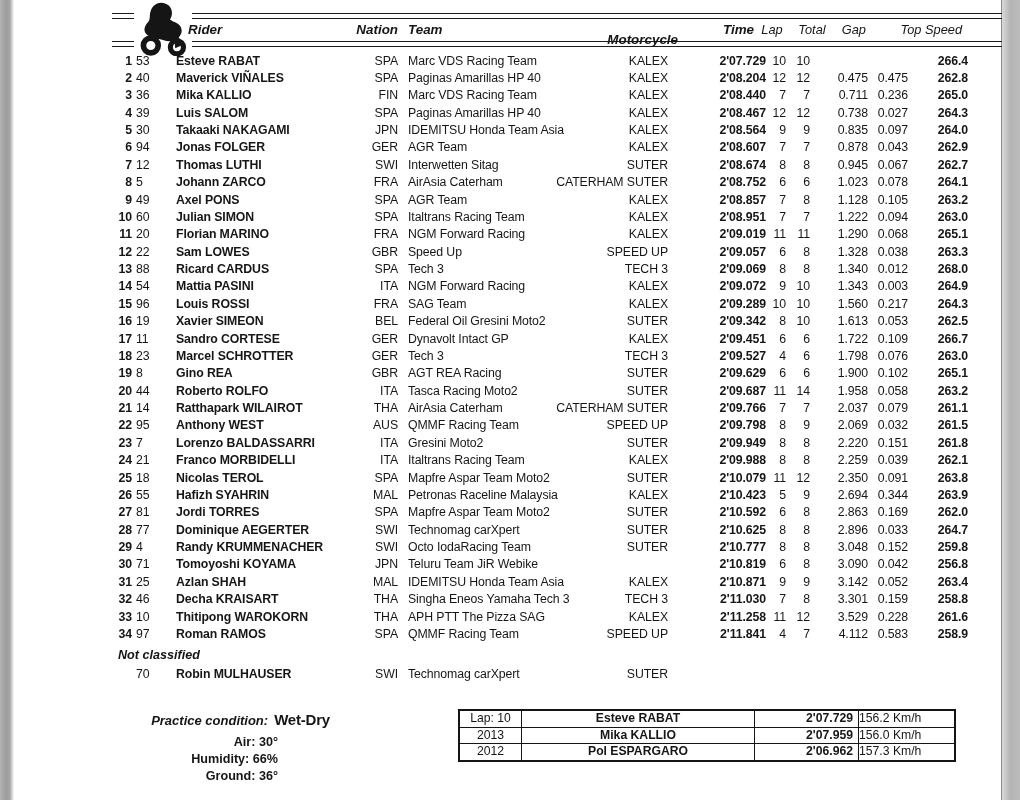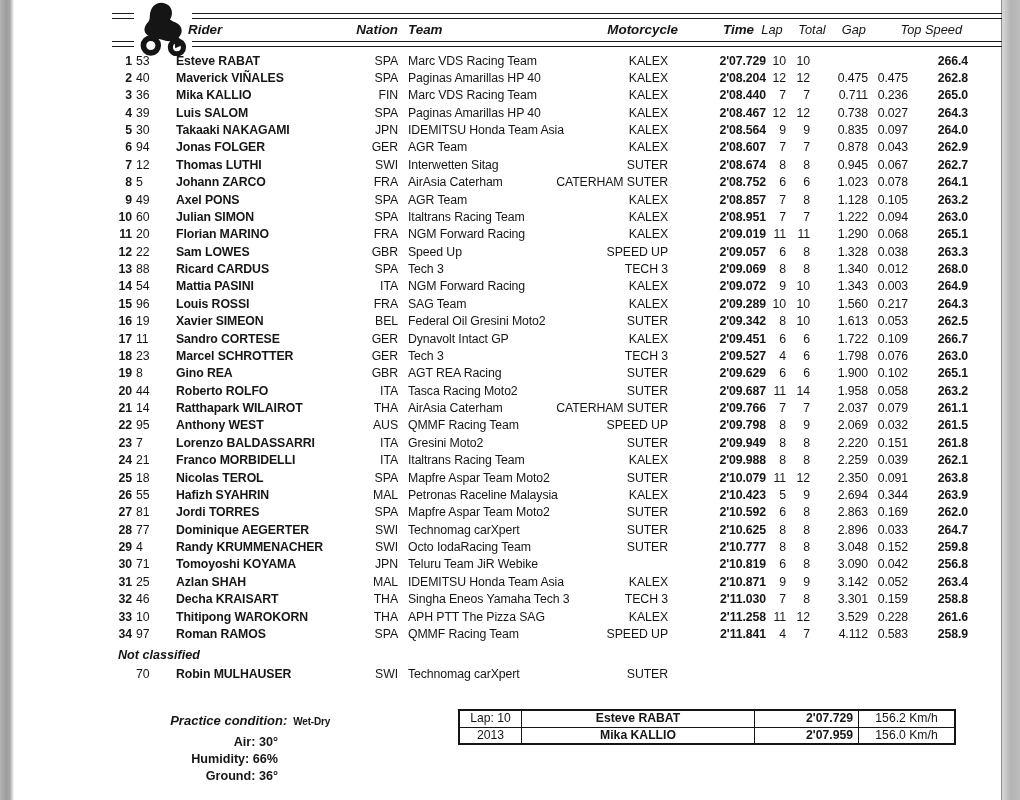--- a/index.html
+++ b/index.html
@@ -18,21 +18,21 @@
   #rule-mid{top:41px;}
 
   #header-icon{position:absolute;left:134px;top:1px;width:58px;height:56px;background:#ffffff;display:flex;align-items:center;justify-content:center;}
 
   .hcell{position:absolute;top:19px;height:22px;line-height:22px;white-space:nowrap;}
   .hi{font-style:italic;font-weight:700;font-size:13.4px;}
   .hl{font-style:italic;font-weight:400;font-size:12.8px;}
   .h-rider{left:188px;}
   .h-nation{left:340px;width:58px;text-align:right;}
   .h-team{left:408px;}
-  .h-moto{left:480px;width:198px;text-align:right;}
+  .h-moto{left:480px;width:198px;text-align:right;margin-top:10px;}
   .h-time{left:690px;width:64px;text-align:right;}
   .h-lap{left:756px;width:32px;text-align:center;}
   .h-total{left:790px;width:44px;text-align:center;}
   .h-gap{left:822px;width:44px;text-align:right;}
   .h-speed{left:886px;width:76px;text-align:right;}
 
   #rows{position:absolute;top:52.5px;left:0;width:1020px;}
   #nc-rows{position:absolute;top:666px;left:0;width:812px;}
   .row{position:relative;height:17.38px;line-height:17.38px;font-size:12.3px;letter-spacing:-0.1px;}
   .cell{position:absolute;top:0;white-space:nowrap;}
@@ -47,38 +47,38 @@
   .tot{left:784px;width:26px;text-align:right;}
   .gap1{left:816px;width:52px;text-align:right;}
   .gap2{left:856px;width:52px;text-align:right;}
   .spd{left:910px;width:58px;text-align:right;font-weight:700;}
 
   #not-classified{position:absolute;left:118px;top:648px;font-weight:700;font-style:italic;font-size:12.6px;}
 
   .cond-line{position:absolute;left:0;text-align:right;white-space:nowrap;}
   #cond-1{top:709px;width:330px;height:22px;line-height:22px;}
   #cond-1 .cond-label{font-style:italic;font-weight:700;font-size:13px;}
-  #cond-1 .cond-value{font-weight:700;font-size:10px;margin-left:6px;letter-spacing:-0.2px;}
+  #cond-1 .cond-value{font-weight:700;font-size:15px;margin-left:6px;letter-spacing:-0.2px;}
   .cond-small{font-weight:700;font-size:12.6px;height:16px;line-height:16px;width:278px;}
   #cond-2{top:734px;}
   #cond-3{top:751px;}
   #cond-4{top:768px;}
 
   #rec-labels{position:absolute;left:246px;top:711px;width:208px;text-align:right;}
   .rec-label{height:15.7px;line-height:15.7px;font-style:italic;font-weight:700;font-size:12.2px;white-space:nowrap;}
 
   #rec-table{position:absolute;left:458px;top:709px;border:2px solid #151515;background:#fff;}
   .rec-row{display:grid;grid-template-columns:62px 233px 104px 95px;height:15.6px;line-height:15.6px;font-size:12.2px;}
   .rec-row + .rec-row{border-top:1.5px solid #151515;}
   .rc{white-space:nowrap;overflow:hidden;}
   .rc:not(:last-child){border-right:1.5px solid #151515;}
   .rc.c1{text-align:center;}
   .rc.c2{text-align:center;font-weight:700;}
   .rc.c3{text-align:right;font-weight:700;padding-right:5px;box-sizing:border-box;}
-  .rc.c4{text-align:center;}
+  .rc.c4{}
 </style>
 </head>
 <body>
 
 <div class="strip" id="strip-left"></div>
 <div class="strip" id="strip-right"></div>
 
 <div class="rule" id="rule-top"></div>
 <div class="rule" id="rule-mid"></div>
 
@@ -615,13 +615,19 @@
     <span class="rc c2">Esteve RABAT</span>
     <span class="rc c3">2'07.729</span>
     <span class="rc c4">156.2 Km/h</span>
   </div>
     <div class="rec-row">
     <span class="rc c1">2013</span>
     <span class="rc c2">Mika KALLIO</span>
     <span class="rc c3">2'07.959</span>
     <span class="rc c4">156.0 Km/h</span>
   </div>
+    <div class="rec-row">
+    <span class="rc c1">2012</span>
+    <span class="rc c2">Pol ESPARGARO</span>
+    <span class="rc c3">2'06.962</span>
+    <span class="rc c4">157.3 Km/h</span>
+  </div>
   </div>
 
 </body></html>

